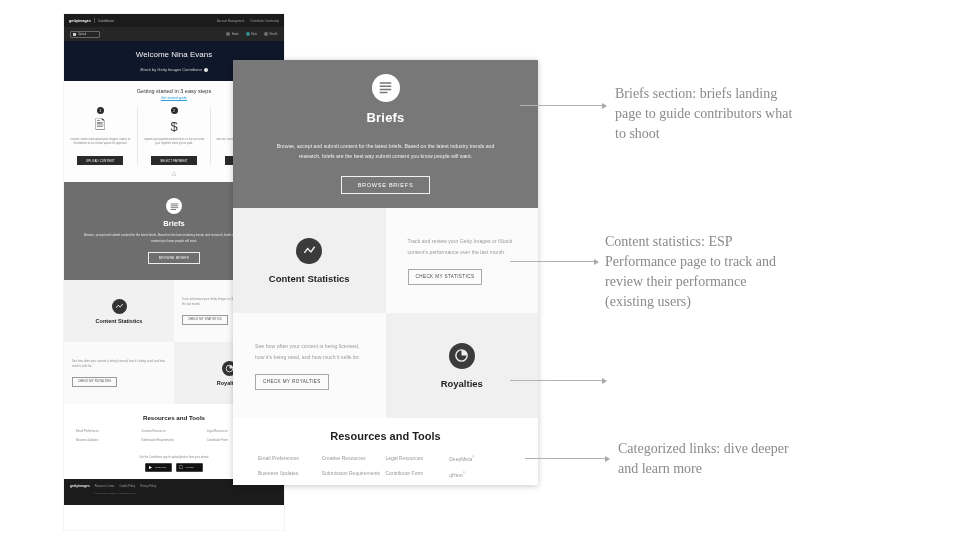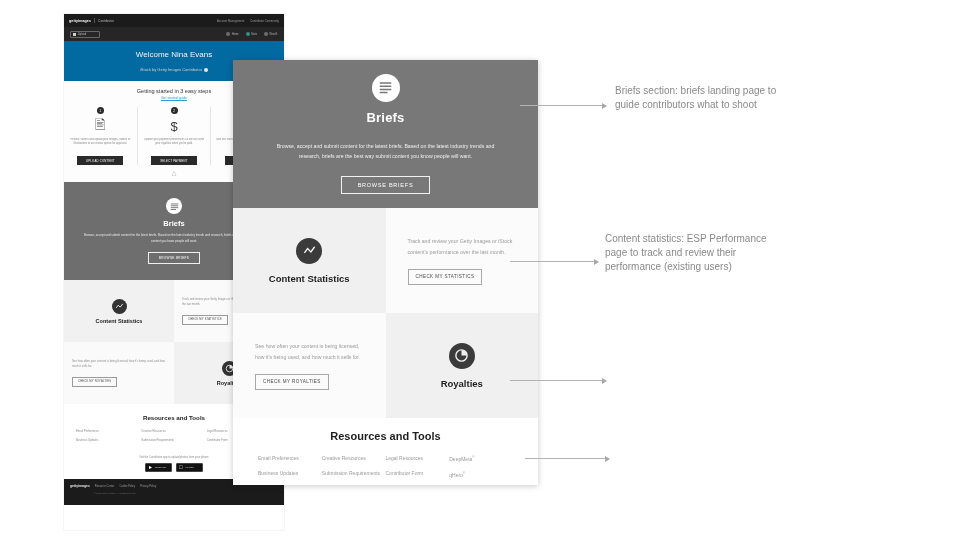--- a/index.html
+++ b/index.html
@@ -33,21 +33,21 @@
   .bg-pill { width: 30px; height: 7px; border: .5px solid #666; border-radius: 1px;
              display: flex; align-items: center; gap: 2px; padding-left: 2px; }
   .bg-pill .sq { width: 3px; height: 3px; background: #cfcfcf; }
   .bg-pill .tx { font-size: 2.6px; color: #bdbdbd; }
   .bg-navicons { display: flex; gap: 7px; align-items: center; }
   .bg-navicon { display: flex; align-items: center; gap: 1.5px; }
   .bg-navicon .dot { width: 4px; height: 4px; border-radius: 50%; background: #6d6d6d; }
   .bg-navicon .dot.teal { background: #2f8f8a; }
   .bg-navicon .lbl { font-size: 2.6px; color: #b4b4b4; }
 
-  .bg-hero { height: 40px; background: #0369a1; display: flex; flex-direction: column;
+  .bg-hero { height: 40px; background: #0f172a; display: flex; flex-direction: column;
              align-items: center; justify-content: center; gap: 8px; }
   .bg-hero-title { font-size: 8px; color: #f2f2f2; font-weight: 500; }
   .bg-hero-sub { font-size: 4px; color: #cfcfcf; display: flex; align-items: center; gap: 2px; }
   .bg-hero-sub .badge { width: 4px; height: 4px; border-radius: 50%; background: #e6e6e6; }
 
   .bg-steps { background: #fdfdfd; padding: 7px 0 6px; }
   .bg-steps-title { font-size: 5.5px; color: #333; text-align: center; font-weight: 500; }
   .bg-steps-link { font-size: 3.4px; color: #2b9fd8; text-align: center; margin-top: 2px;
                    text-decoration: underline; }
   .bg-cards { display: flex; margin-top: 7px; }
@@ -143,21 +143,21 @@
              align-self: flex-start; }
 
   .fg-res { background: #fff; height: 67px; padding-top: 12px; }
   .fg-res-title { text-align: center; font-size: 11px; color: #1f1f1f; font-weight: 700; }
   .fg-res-grid { display: flex; margin-top: 13px; padding: 0 25px; }
   .fg-res-col { flex: 1; display: flex; flex-direction: column; gap: 9px; }
   .fg-res-col span { font-size: 5px; color: #9a9a9a; }
   .fg-res-col span sup { font-size: 3px; }
 
   
-  .anno { position: absolute; font-size: 10px; line-height: 1.42; color: #8a8a8a; width: 180px; }
+  .anno { position: absolute; font-size: 14px; line-height: 1.42; color: #8a8a8a; width: 180px; font-family: Liberation Serif, serif; }
   .ann1 { left: 615px; top: 84px; }
   .ann2 { left: 605px; top: 232px; }
   .ann3 { left: 615px; top: 355px; }
   .ann4 { left: 618px; top: 439px; }
 
   .arrow { position: absolute; height: 1px; background: #b2b2b2; }
   .arrow::after { content: ""; position: absolute; right: -1px; top: -2.5px;
                   border-left: 5px solid #a8a8a8; border-top: 3px solid transparent;
                   border-bottom: 3px solid transparent; }
   .ar1 { left: 520px; top: 105px; width: 86px; }
@@ -407,14 +407,15 @@
 
   </div>
 
   <div class="arrow ar1"></div>
   <div class="arrow ar2"></div>
   <div class="arrow ar3"></div>
   <div class="arrow ar4"></div>
 
   <div class="anno ann1">Briefs section: briefs landing page to guide contributors what to shoot</div>
   <div class="anno ann2">Content statistics: ESP Performance page to track and review their performance (existing users)</div>
+  <div class="anno ann4">Categorized links: dive deeper and learn more</div>
 
 </div>
 
 </body></html>

